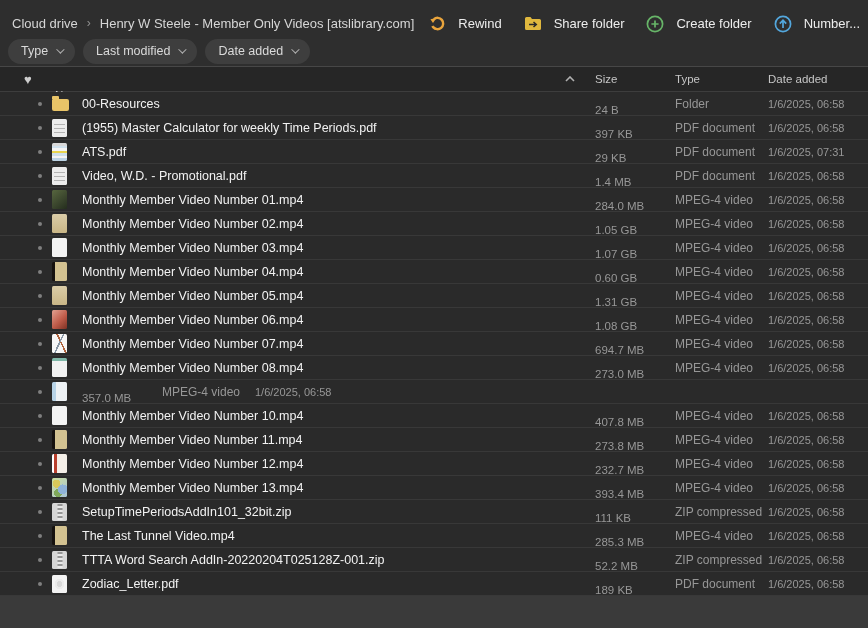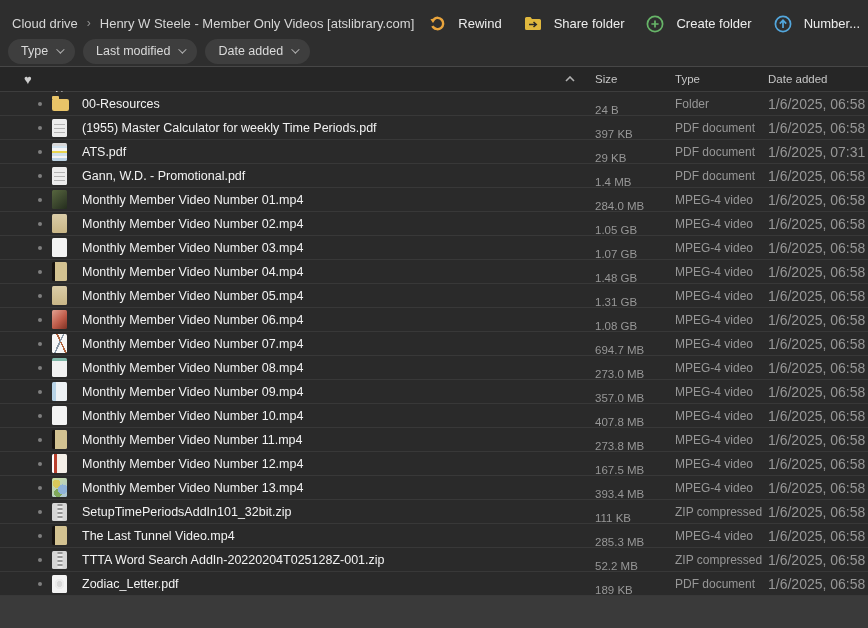--- a/index.html
+++ b/index.html
@@ -41,21 +41,21 @@
   .h-date { width:100px; cursor:pointer; }
 
   .tbody { background:#2a2a2a; flex:0 0 auto; }
   .row { height:24px; display:flex; align-items:center; border-bottom:1px solid #383838; cursor:pointer; }
   .r-fav { width:52px; display:flex; }
   .dot { width:4px; height:4px; border-radius:50%; background:#7f7f7f; margin-left:38px; }
   .r-icon { width:30px; display:flex; align-items:center; }
   .r-name { flex:1; font-size:12.5px; color:#f2f2f2; white-space:nowrap; overflow:hidden; text-overflow:ellipsis; padding-right:12px; }
   .r-size { width:80px; font-size:11.5px; color:#979797;margin-top:12px; }
   .r-type { width:93px; font-size:12px; color:#979797; }
-  .r-date { width:100px; font-size:14px; color:#979797; }
+  .r-date { width:100px; font-size:11px; color:#979797; }
 
   .filler { flex:1; background:#3a3a3a; }
 
   
   .ficon { display:inline-block; width:15px; height:19px; border-radius:1.5px; flex:0 0 auto; }
 
   .ic-folder { width:17px; height:12px; background:#e9c468; border-radius:1px 2px 2px 2px; position:relative; margin-top:2px; }
   .ic-folder::before { content:""; position:absolute; top:-3px; left:0; width:7px; height:3px;
                        background:#e9c468; border-radius:1px 1px 0 0; }
 
@@ -215,21 +215,21 @@
     <div class="r-date">1/6/2025, 07:31</div>
   </div>
 
   <div class="row">
     <div class="r-fav">
       <span class="dot"></span>
     </div>
     <div class="r-icon">
       <span class="ficon ic-pdf-doc"></span>
     </div>
-    <div class="r-name">Gann, W.D. - Promotional.pdf</div>
+    <div class="r-name">Video, W.D. - Promotional.pdf</div>
     <div class="r-size">1.4 MB</div>
     <div class="r-type">PDF document</div>
     <div class="r-date">1/6/2025, 06:58</div>
   </div>
 
   <div class="row">
     <div class="r-fav">
       <span class="dot"></span>
     </div>
     <div class="r-icon">
@@ -268,21 +268,21 @@
   </div>
 
   <div class="row">
     <div class="r-fav">
       <span class="dot"></span>
     </div>
     <div class="r-icon">
       <span class="ficon ic-thumb-paper-dark"></span>
     </div>
     <div class="r-name">Monthly Member Video Number 04.mp4</div>
-    <div class="r-size">1.48 GB</div>
+    <div class="r-size">0.60 GB</div>
     <div class="r-type">MPEG-4 video</div>
     <div class="r-date">1/6/2025, 06:58</div>
   </div>
 
   <div class="row">
     <div class="r-fav">
       <span class="dot"></span>
     </div>
     <div class="r-icon">
       <span class="ficon ic-thumb-paper"></span>
@@ -332,21 +332,20 @@
     <div class="r-date">1/6/2025, 06:58</div>
   </div>
 
   <div class="row">
     <div class="r-fav">
       <span class="dot"></span>
     </div>
     <div class="r-icon">
       <span class="ficon ic-thumb-doc-blue"></span>
     </div>
-    <div class="r-name">Monthly Member Video Number 09.mp4</div>
     <div class="r-size">357.0 MB</div>
     <div class="r-type">MPEG-4 video</div>
     <div class="r-date">1/6/2025, 06:58</div>
   </div>
 
   <div class="row">
     <div class="r-fav">
       <span class="dot"></span>
     </div>
     <div class="r-icon">
@@ -372,21 +371,21 @@
   </div>
 
   <div class="row">
     <div class="r-fav">
       <span class="dot"></span>
     </div>
     <div class="r-icon">
       <span class="ficon ic-thumb-doc-red"></span>
     </div>
     <div class="r-name">Monthly Member Video Number 12.mp4</div>
-    <div class="r-size">167.5 MB</div>
+    <div class="r-size">232.7 MB</div>
     <div class="r-type">MPEG-4 video</div>
     <div class="r-date">1/6/2025, 06:58</div>
   </div>
 
   <div class="row">
     <div class="r-fav">
       <span class="dot"></span>
     </div>
     <div class="r-icon">
       <span class="ficon ic-thumb-map"></span>

